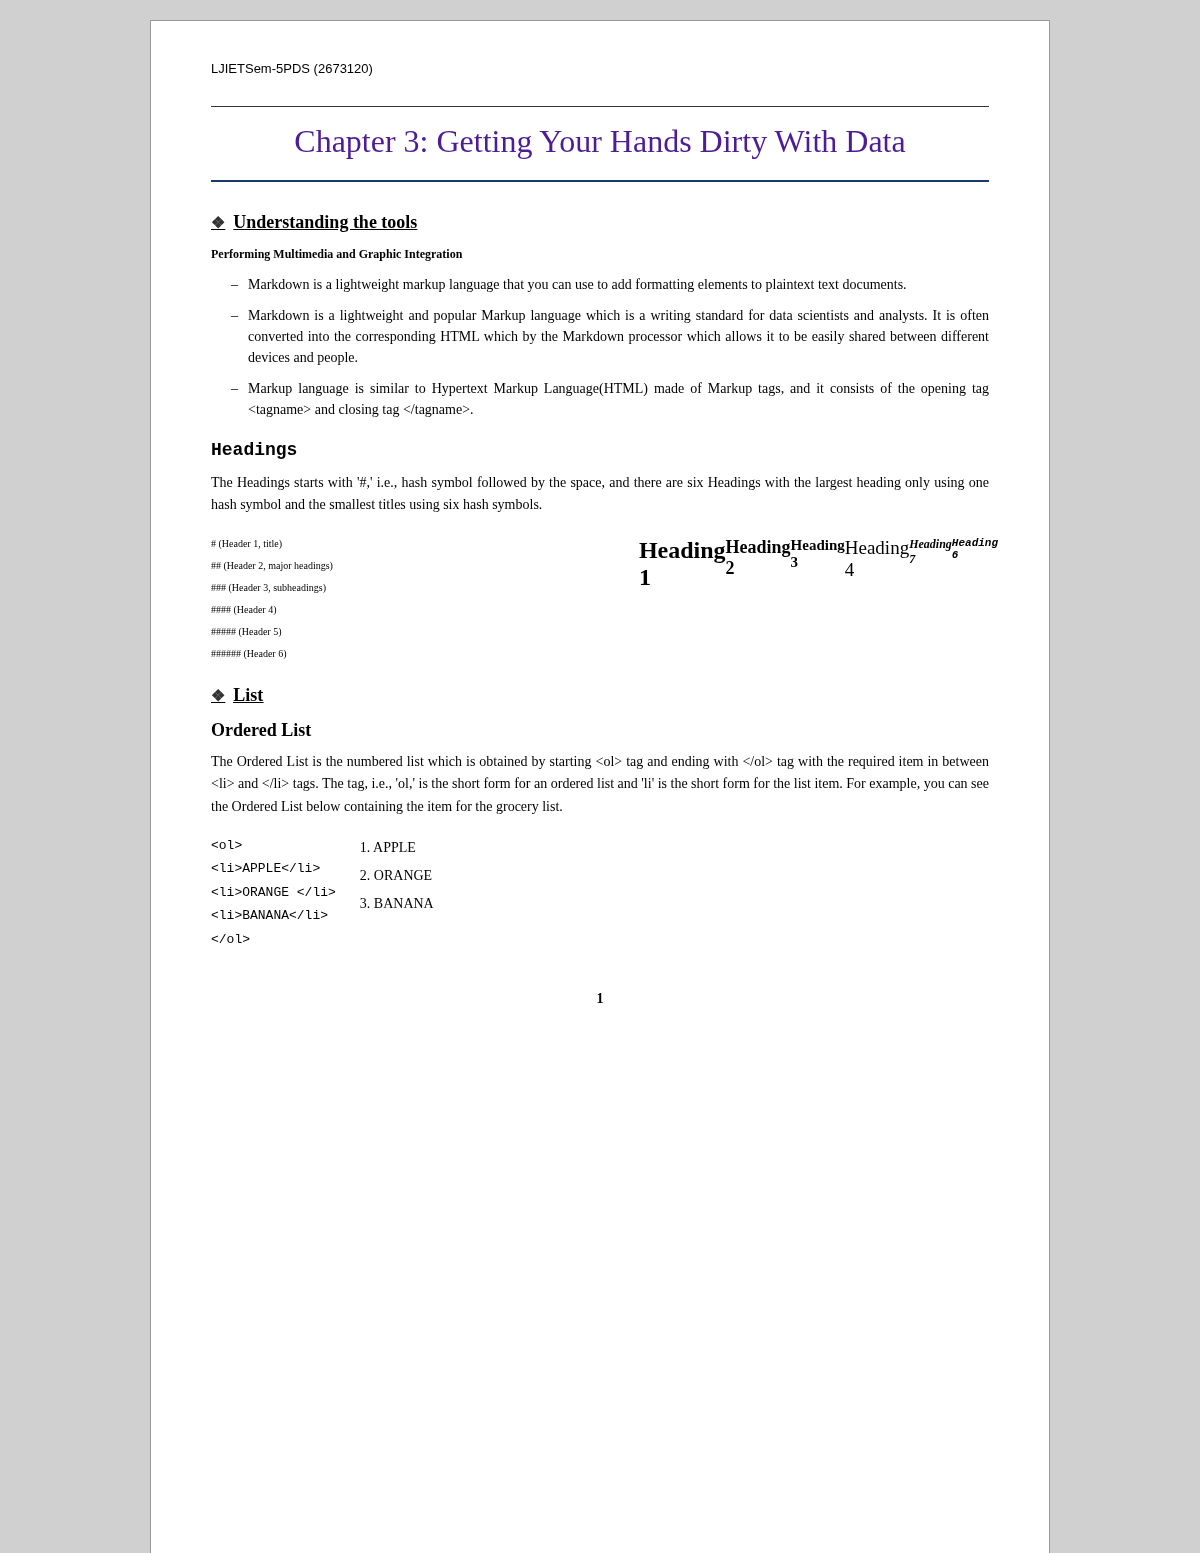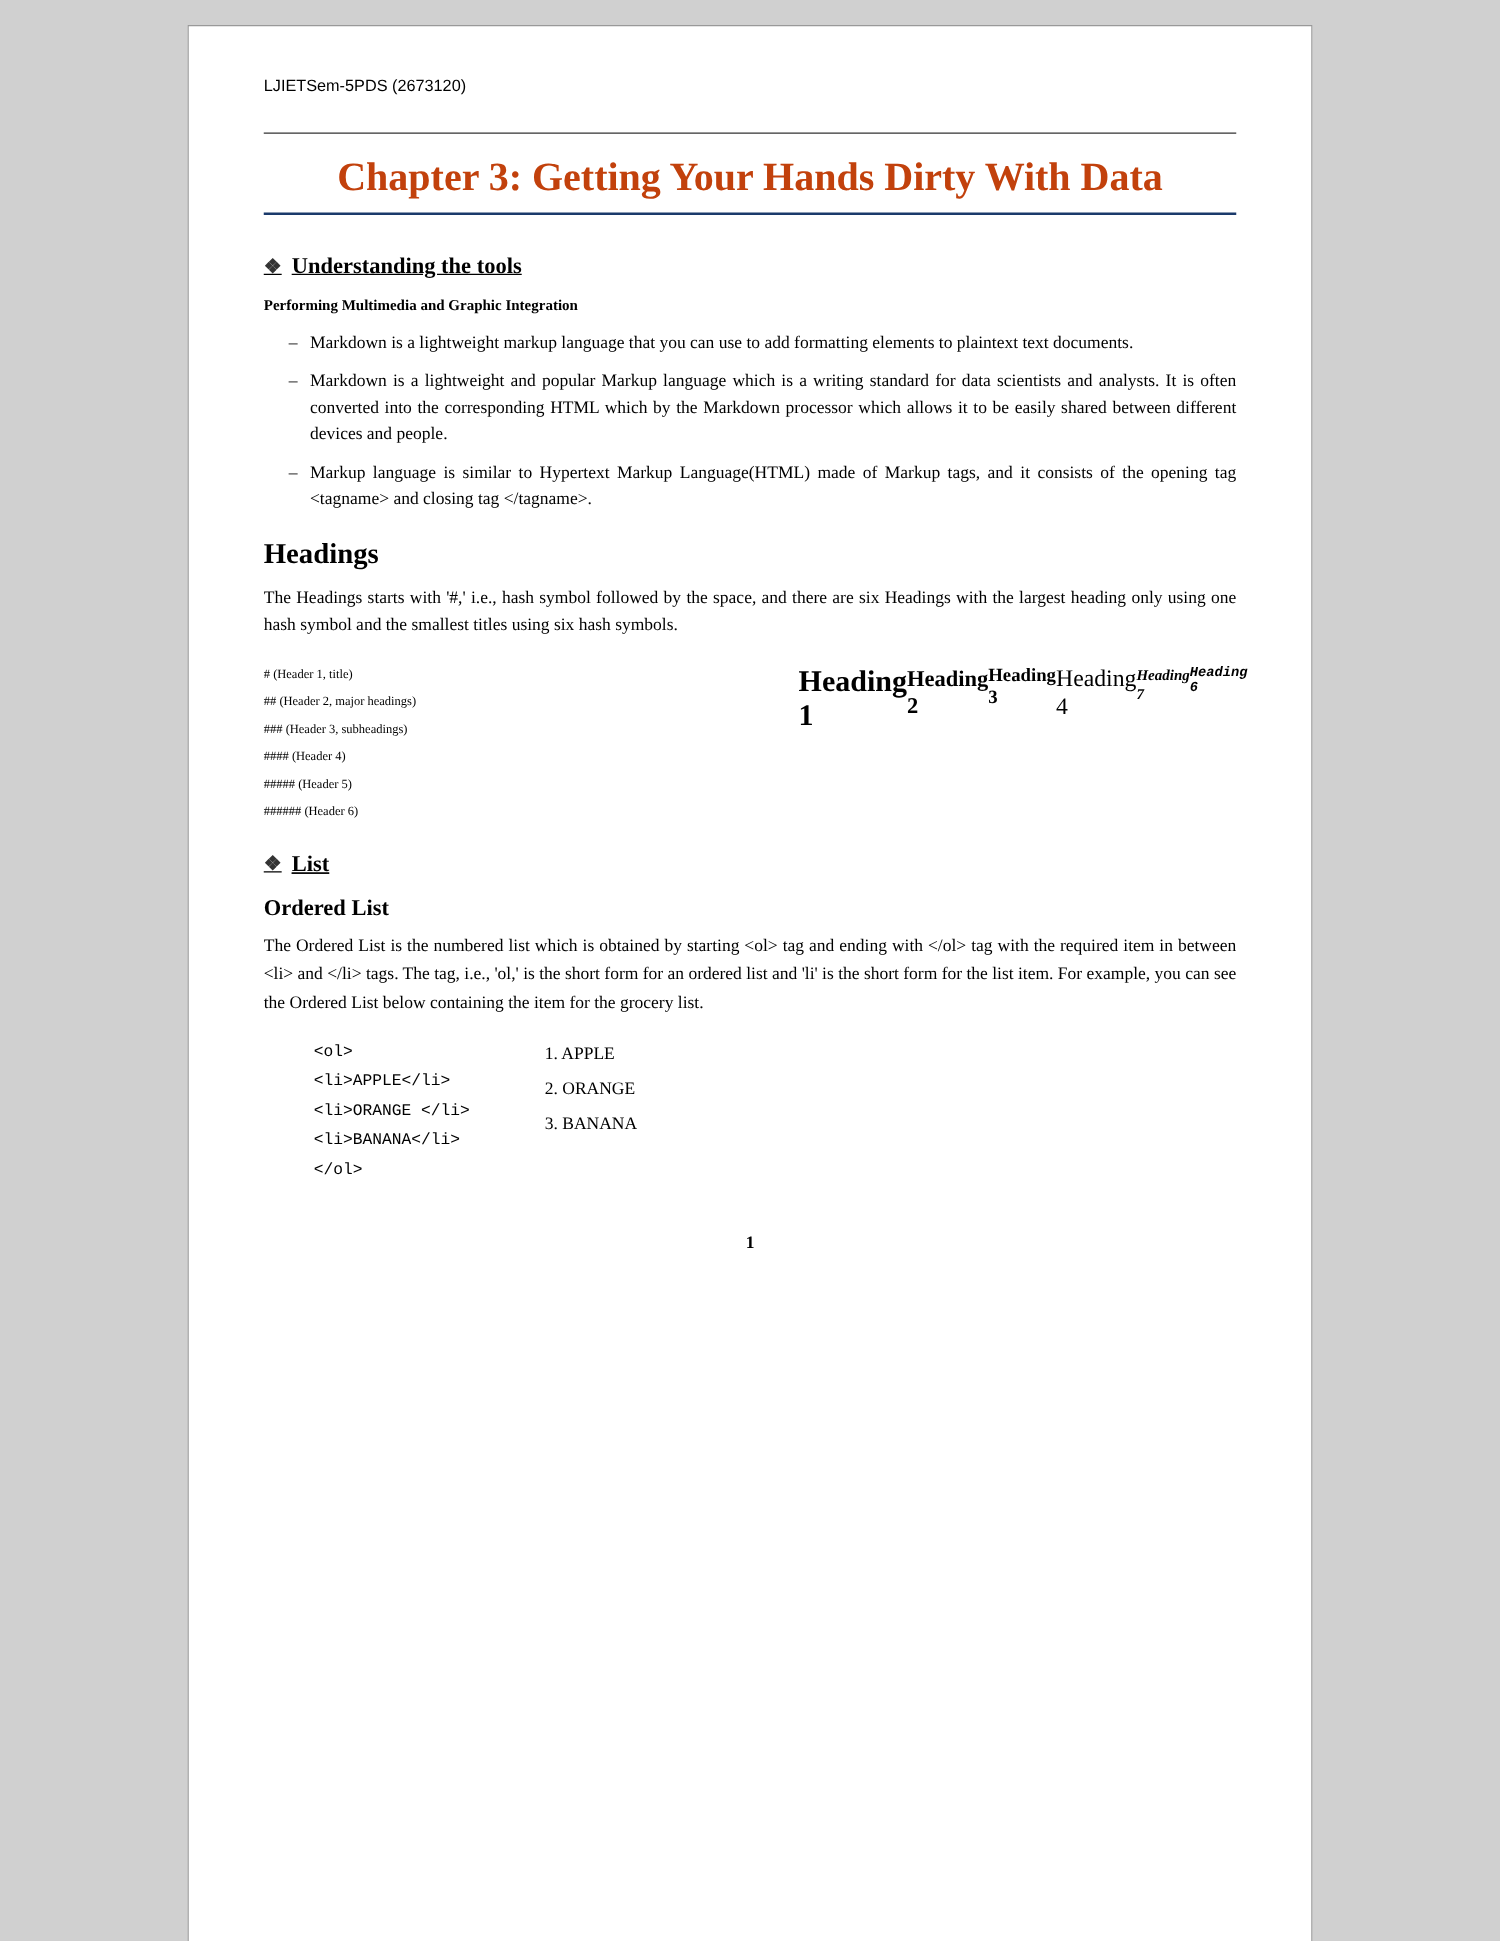--- a/index.html
+++ b/index.html
@@ -20,27 +20,27 @@
     }
     .header-bar {
       display: flex;
       justify-content: flex-start;
       font-size: 13px;
       margin-bottom: 30px;
       font-family: Arial, sans-serif;
     }
     .chapter-title {
       font-size: 32px;
-      color: #c2410c;
+      color: #4c1d95;
       font-family: "Times New Roman", Times, serif;
       text-align: center;
       border-bottom: 2px solid #1a3a6b;
-      padding-bottom: 10px;
+      padding-bottom: 20px;
       margin-bottom: 30px;
-      font-weight: bold;
+      font-weight: normal;
     }
     .section-heading {
       font-size: 18px;
       font-weight: bold;
       text-decoration: underline;
       margin-bottom: 14px;
       display: flex;
       align-items: center;
       gap: 8px;
     }
@@ -66,23 +66,24 @@
       text-align: justify;
       font-size: 14px;
       line-height: 1.5;
     }
     .bullet-list li::before {
       content: "–";
       flex-shrink: 0;
       margin-top: 0px;
     }
     .headings-section-title {
-      font-size: 23px;
+      font-size: 18px;
       font-weight: bold;
       margin-bottom: 12px;
+      font-family: Liberation Mono, monospace;
     }
     .body-text {
       font-size: 14px;
       line-height: 1.6;
       text-align: justify;
       margin-bottom: 16px;
     }
     .headings-table {
       display: flex;
       gap: 0;
@@ -106,23 +107,22 @@
     .h4-demo { font-size: 19px; font-weight: normal; margin-bottom: 4px; }
     .h5-demo { font-size: 12px; font-style: italic; font-weight: bold; margin-bottom: 4px; }
     .h6-demo { font-size: 11px; font-style: italic; font-weight: bold; margin-bottom: 4px; font-family: Liberation Mono, monospace; }
     .ordered-list-title {
       font-size: 18px;
       font-weight: bold;
       margin-bottom: 10px;
     }
     .code-ordered-list {
       display: flex;
-      gap: 60px;
+      gap: 24px;
       margin-top: 14px;
-      margin-left: 40px;
     }
     .code-block {
       font-family: "Courier New", Courier, monospace;
       font-size: 13px;
       line-height: 1.8;
     }
     .ordered-result {
       font-size: 14px;
       font-family: "Times New Roman", Times, serif;
       line-height: 2;

